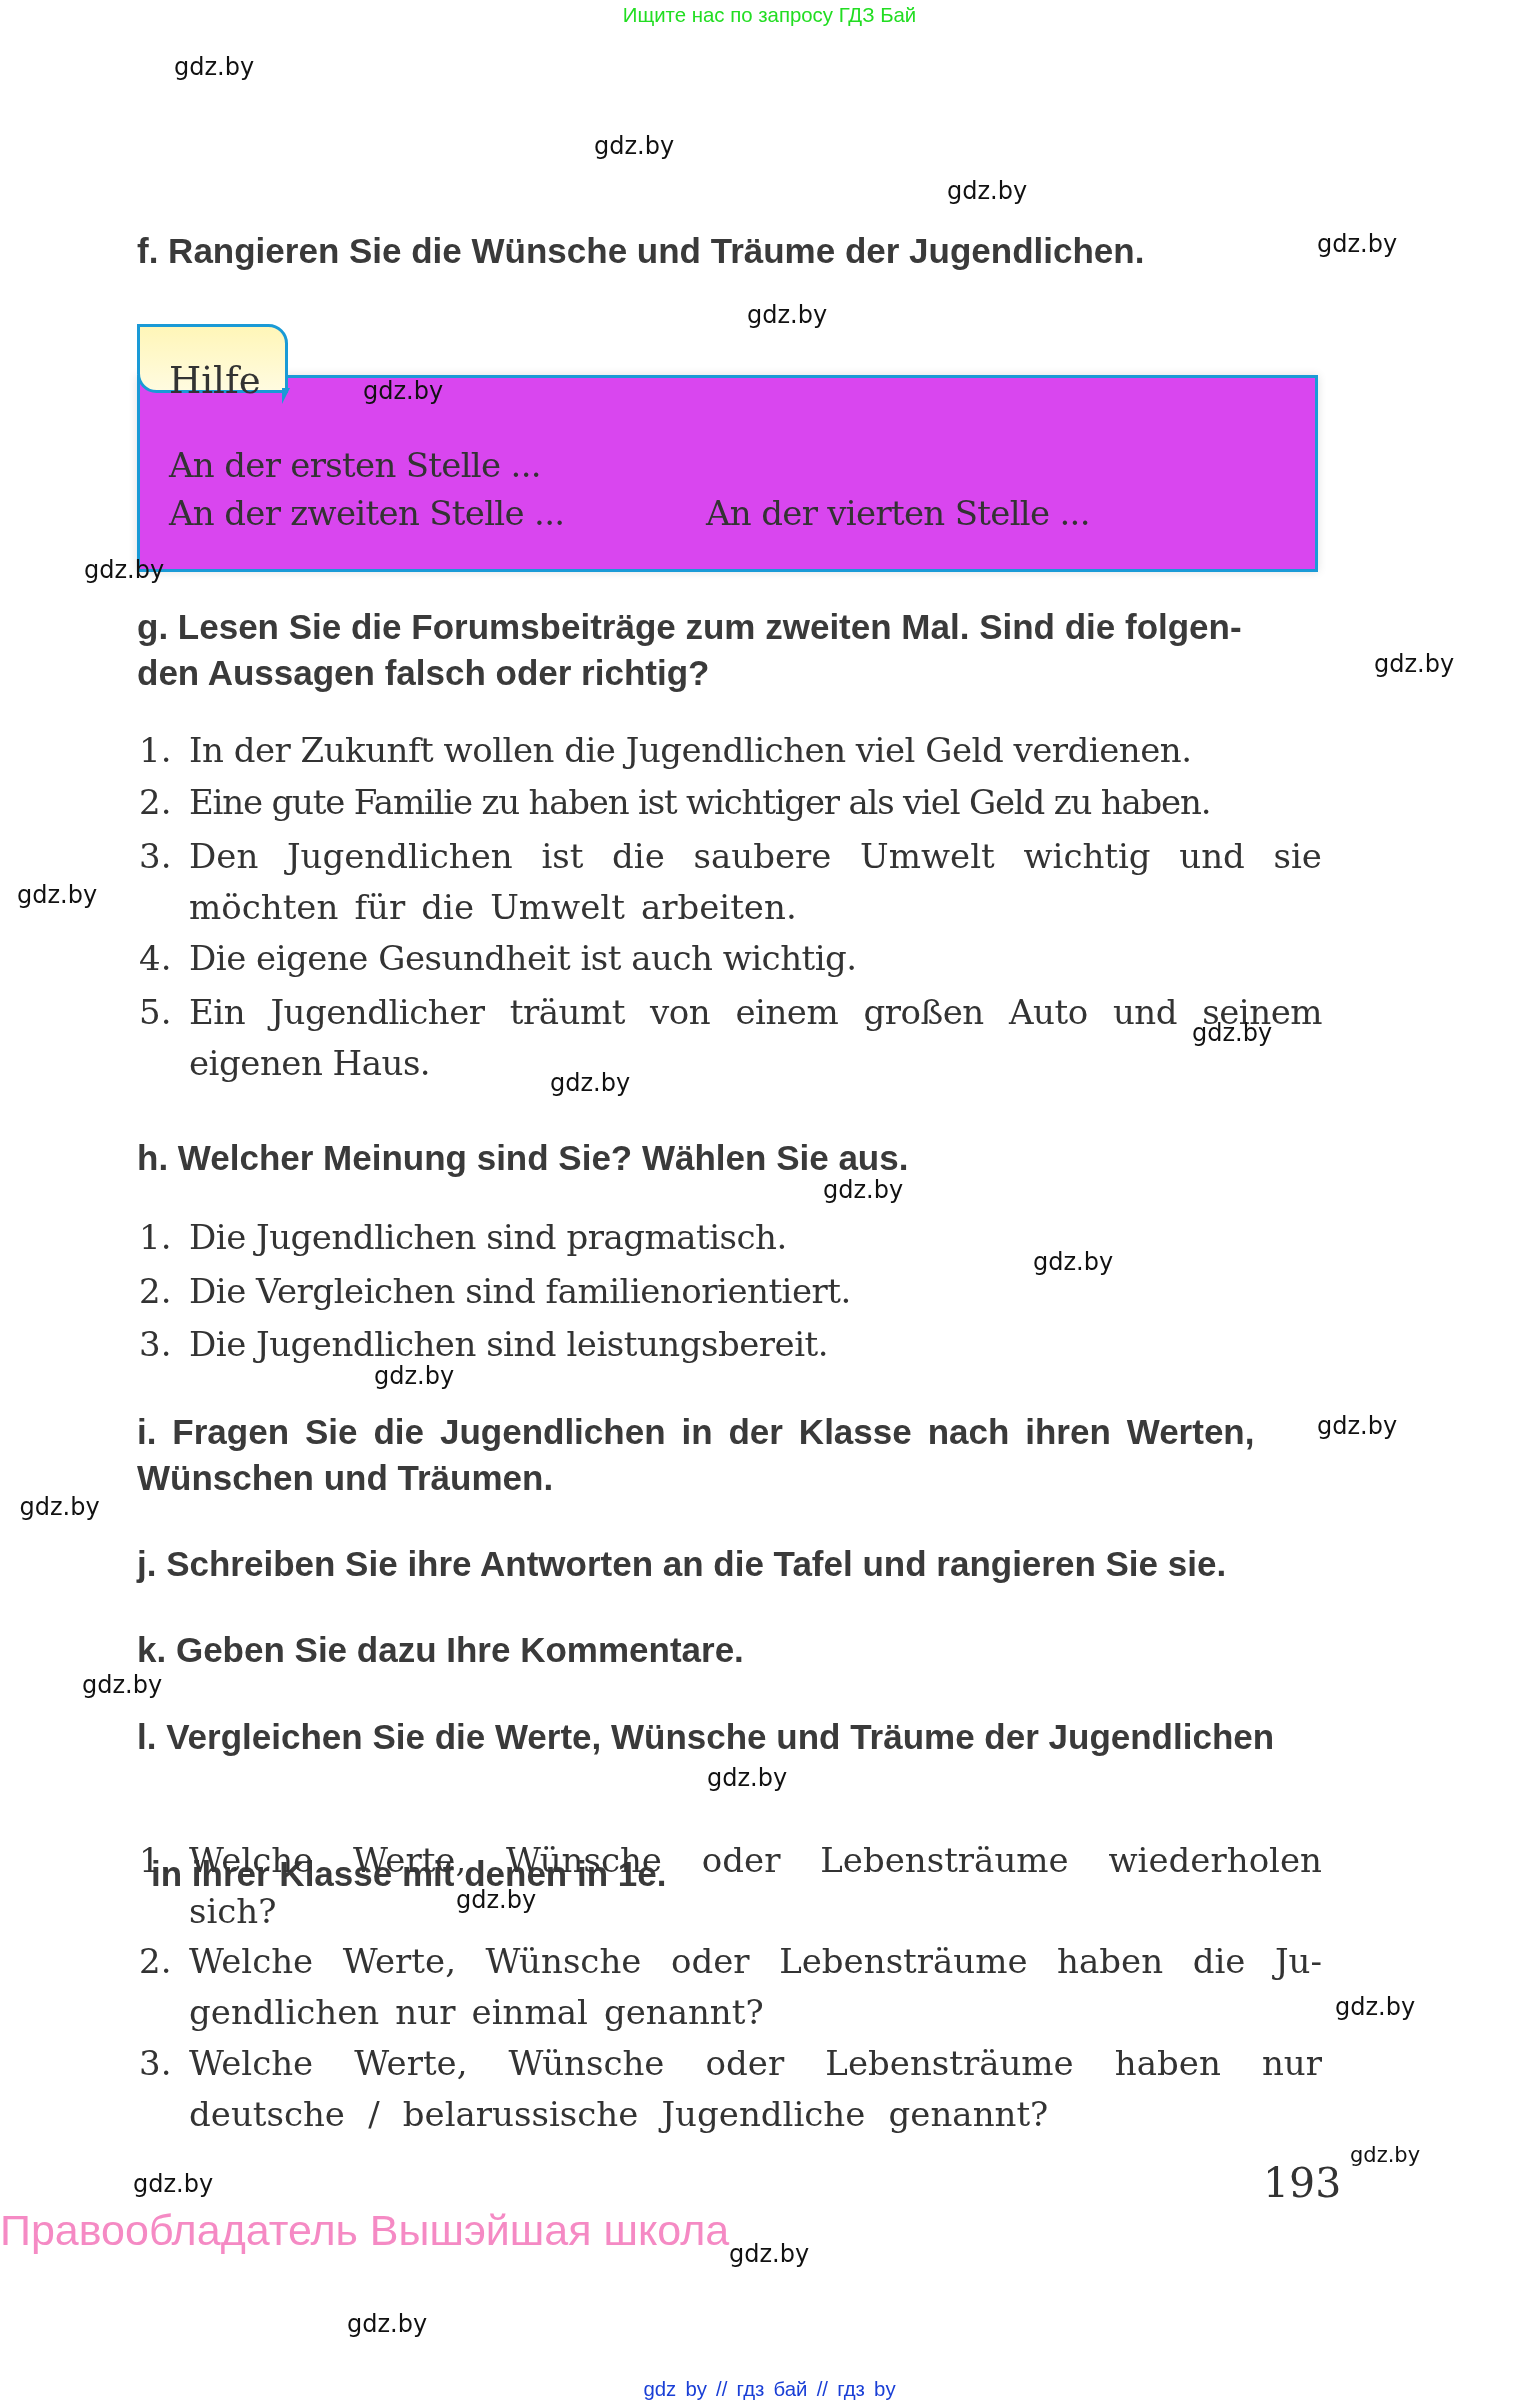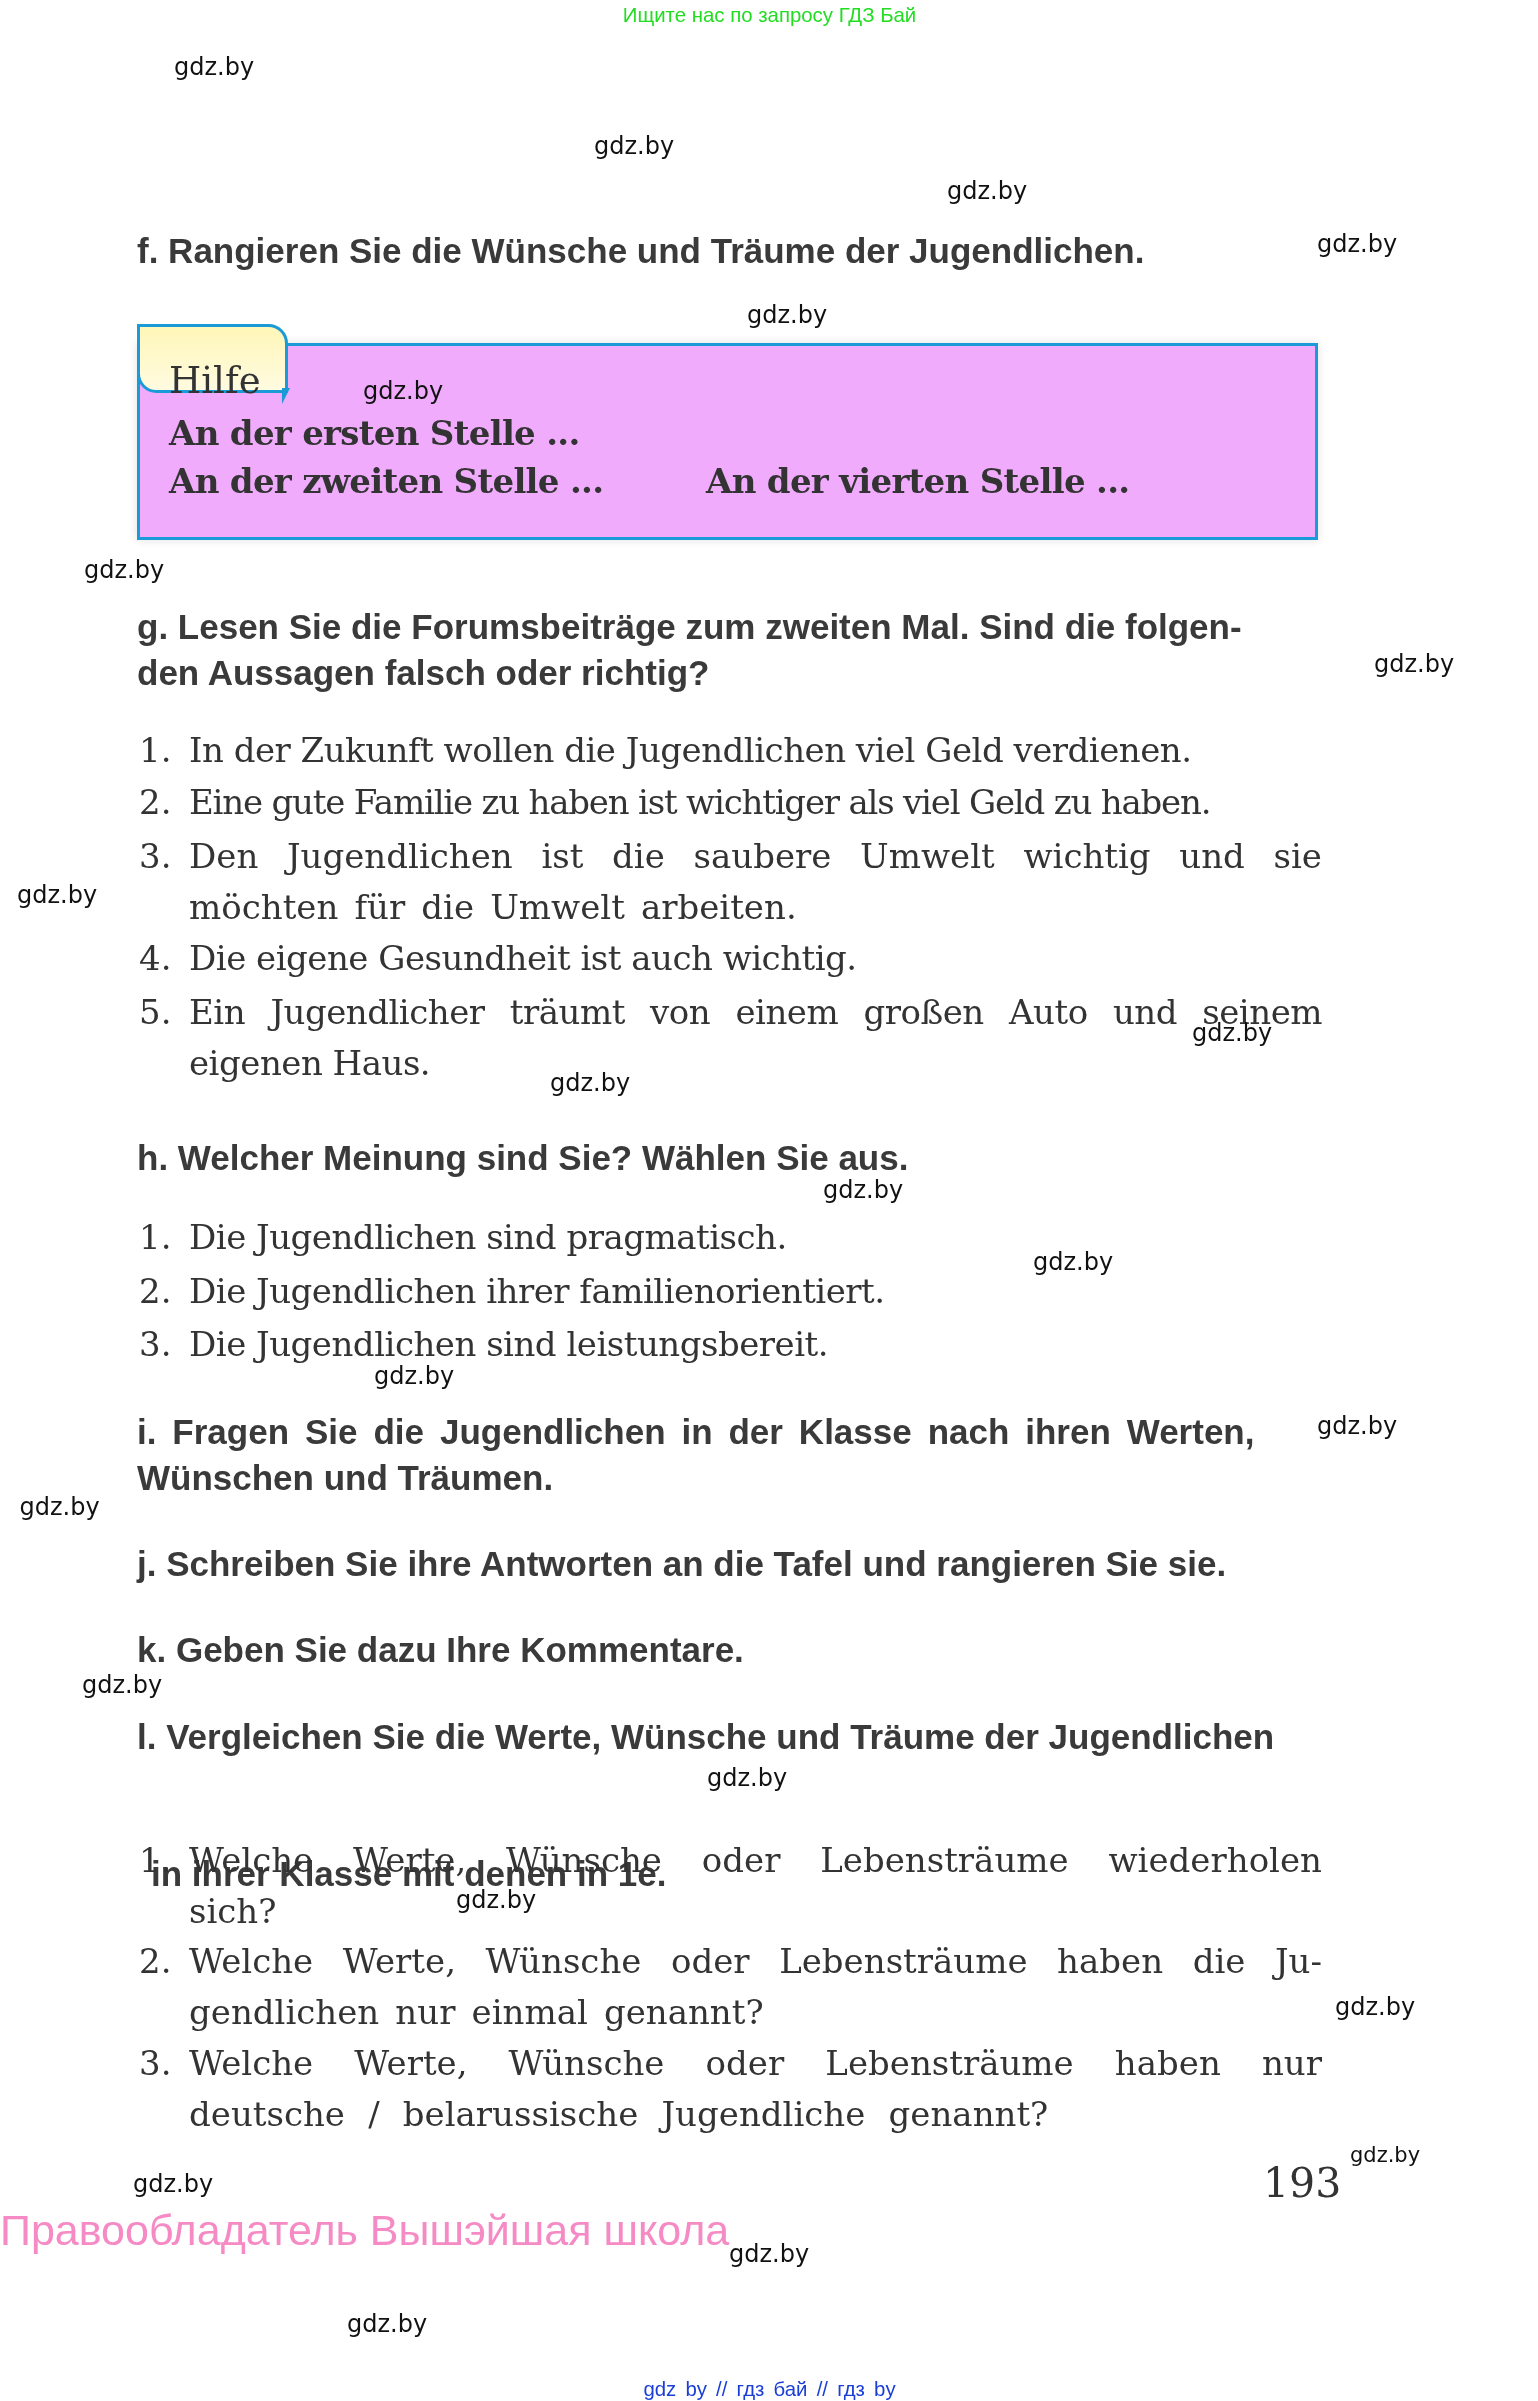--- a/index.html
+++ b/index.html
@@ -7,21 +7,21 @@
     .abs { position: absolute; white-space: nowrap; }
     .topnote { font-family: "Liberation Sans", sans-serif; font-size: 20.4px; color: #22dd22; left: 0; width: 1539px; text-align: center; top: 3.5px; }
     .wm { font-family: "DejaVu Sans", sans-serif; font-size: 24px; color: #111111; line-height: 1; }
     .wm.small { font-size: 21px; }
     .task { font-family: "Liberation Sans", sans-serif; font-weight: bold; font-size: 35px; color: #3a3a3a; line-height: 44px; left: 137px; }
     .serif { font-family: "DejaVu Serif", serif; font-size: 34px; color: #333333; }
     .li { left: 139px; width: 1183px; line-height: 51px; white-space: normal; }
     .li .num { position: absolute; left: 0; top: 0; }
     .li .txt { display: block; margin-left: 50px; text-align: justify; text-align-last: left; letter-spacing: -0.5px; }
     .li.loose .txt { letter-spacing: 0; word-spacing: 5.3px; }
-    .hilfe-box { position: absolute; left: 137px; top: 343px; width: 1175px; height: 191px; border: 3.5px solid #1a9ad6; box-shadow: 0 0 8.9px rgba(0,0,0,0.12); background: #f0abfc; font-weight: bold; }
+    .hilfe-box { position: absolute; left: 137px; top: 375px; width: 1175px; height: 191px; border: 3.5px solid #1a9ad6; box-shadow: 0 0 8.9px rgba(0,0,0,0.12); background: #d946ef; }
     .hilfe-tab { position: absolute; left: 137px; top: 324px; width: 151px; height: 69px; border: 3.5px solid #1a9ad6; border-radius: 0 19.5px 0 19.5px; background: linear-gradient(#fff6b8, #fffbe0); box-sizing: border-box; }
     .hilfe-tab-tail { position: absolute; left: 282px; top: 388px; width: 0; height: 0; border-left: 8.9px solid #1a9ad6; border-bottom: 16px solid transparent; }
     .hilfe-title { font-family: "DejaVu Serif", serif; font-size: 37px; color: #333333; position: absolute; left: 29px; top: 10.6px; line-height: 1; margin-top: 24px; }
     .hilfe-phrase { font-family: "DejaVu Serif", serif; font-size: 34px; color: #333333; letter-spacing: -0.7px; }
     .pageno { font-family: "DejaVu Serif", serif; font-size: 41px; color: #333333; left: 1263px; top: 2159px; }
     .pink { font-family: "Liberation Sans", sans-serif; font-size: 43px; color: #f58ac4; left: 0; width: 1474px; text-align: left; top: 2206px; }
     .footer { font-family: "Liberation Sans", sans-serif; font-size: 20.4px; color: #1a3fd6; left: 0; width: 1539px; text-align: center; top: 2378px; word-spacing: 3.5px; }
   </style>
 </head>
 <body>
@@ -64,21 +64,21 @@
   <span class="txt">Ein Jugendlicher träumt von einem großen Auto und seinem eigenen Haus.</span>
 </div>
 
 <div class="abs task" style="top:1136px;">h. Welcher Meinung sind Sie? Wählen Sie aus.</div>
 <div class="abs serif li" style="top:1212px;">
   <span class="num">1.</span>
   <span class="txt">Die Jugendlichen sind pragmatisch.</span>
 </div>
 <div class="abs serif li" style="top:1266px;">
   <span class="num">2.</span>
-  <span class="txt">Die Jugendlichen ihrer familienorientiert.</span>
+  <span class="txt">Die Vergleichen sind familienorientiert.</span>
 </div>
 <div class="abs serif li" style="top:1319px;">
   <span class="num">3.</span>
   <span class="txt">Die Jugendlichen sind leistungsbereit.</span>
 </div>
 
 <div class="abs task" style="top:1410px; word-spacing:6.2px;">i. Fragen Sie die Jugendlichen in der Klasse nach ihren Werten,</div>
 <div class="abs task" style="top:1456px;">Wünschen und Träumen.</div>
 
 <div class="abs task" style="top:1542px;">j. Schreiben Sie ihre Antworten an die Tafel und rangieren Sie sie.</div>

